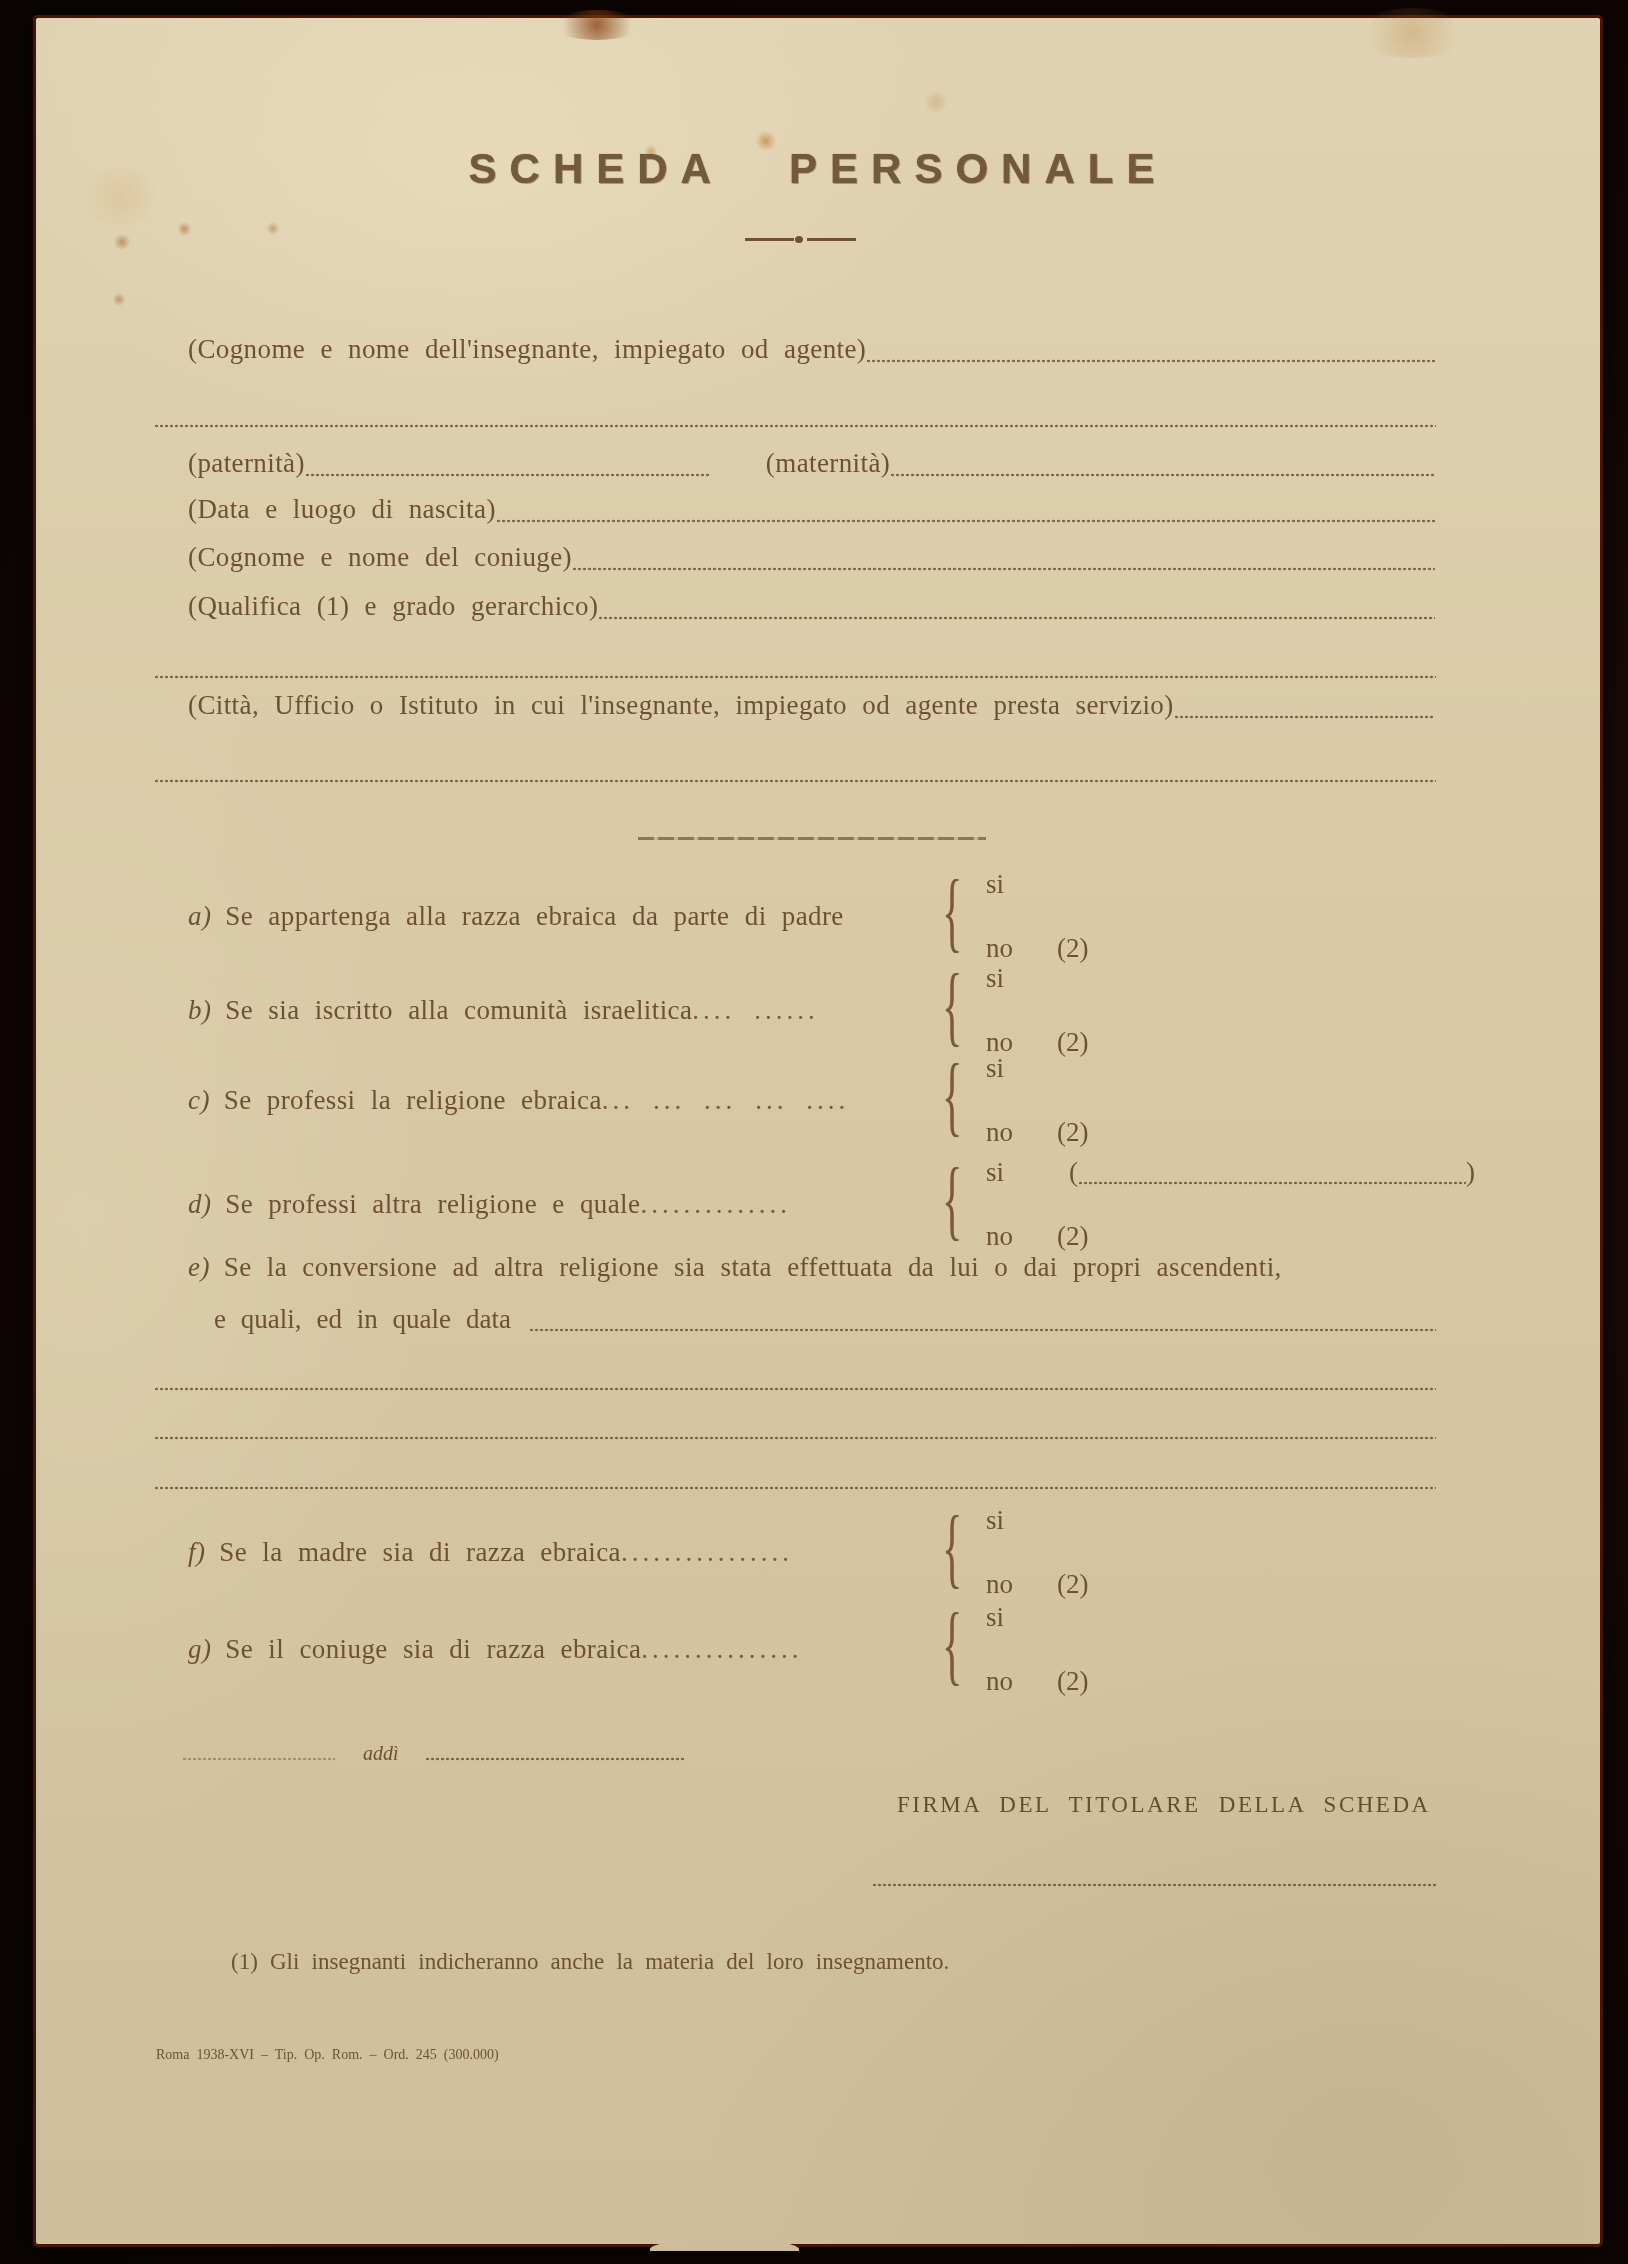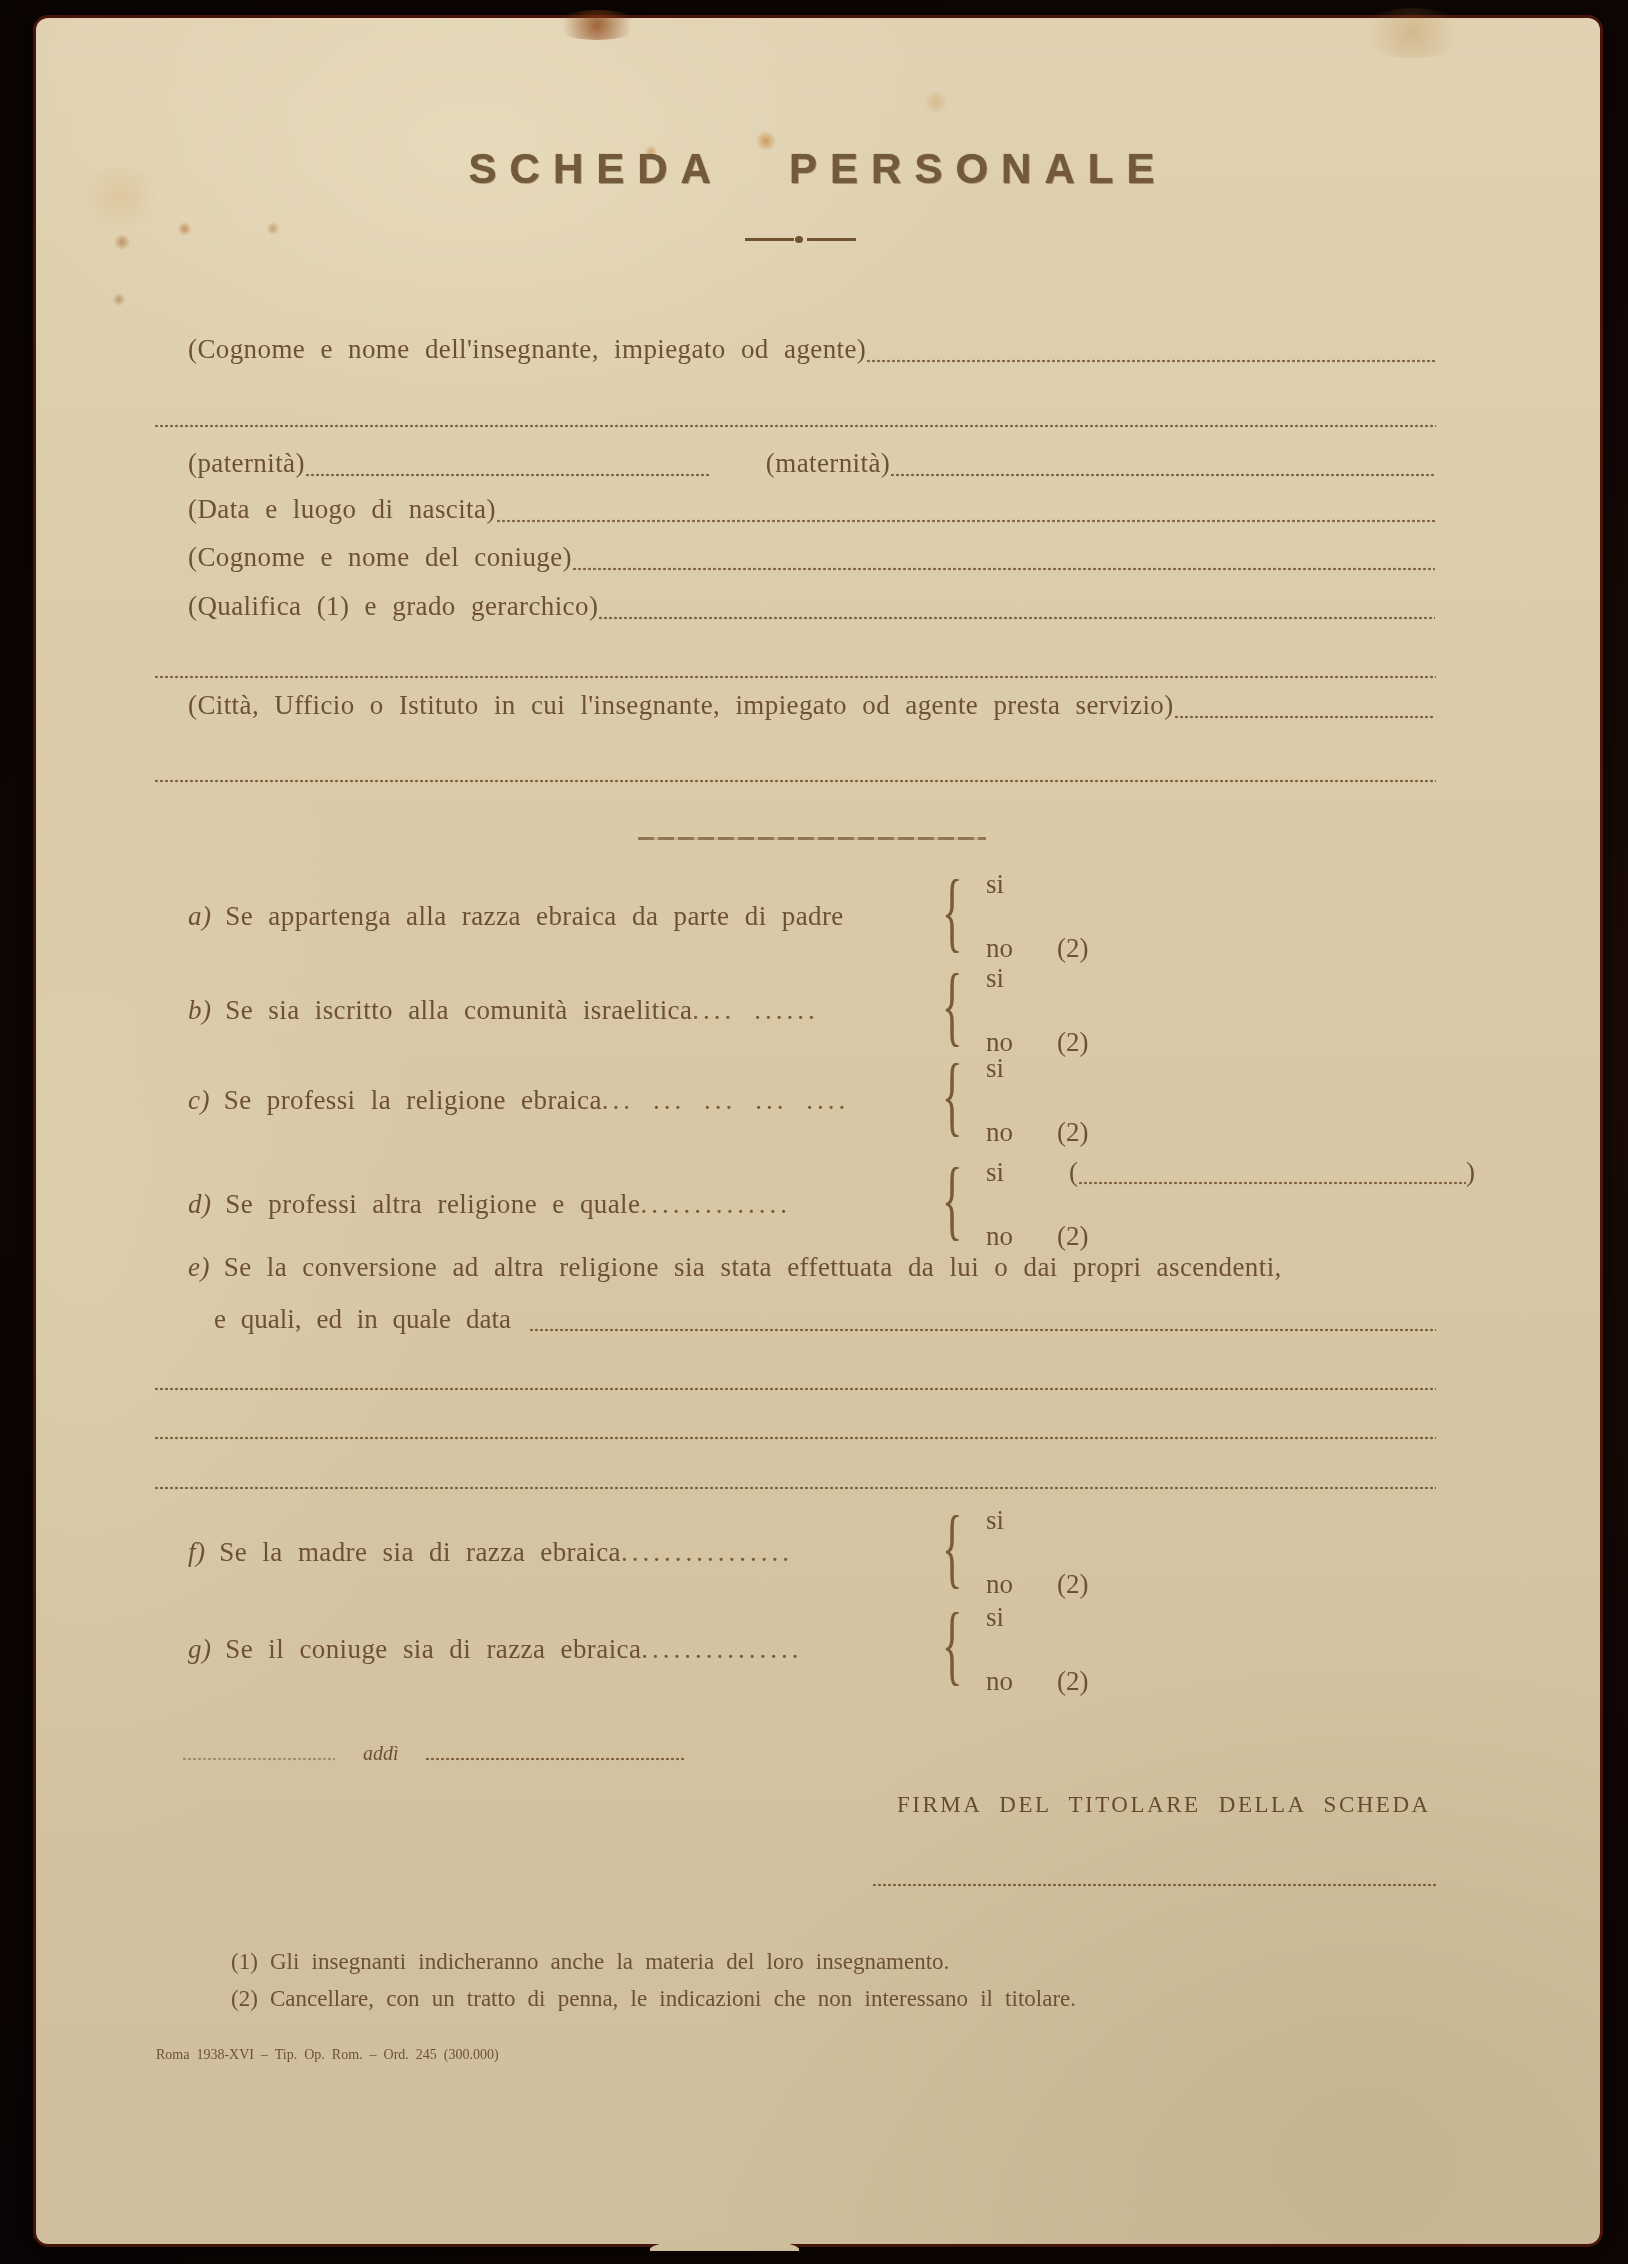--- a/index.html
+++ b/index.html
@@ -9,21 +9,21 @@
     font-family:"Liberation Serif", serif;
   }
   .paper{
     position:absolute;left:36px;top:18px;width:1564px;height:2226px;
     background:
       radial-gradient(ellipse 693px 416px at 28% 6%, rgba(246,235,205,.35), transparent 70%),
       radial-gradient(ellipse 891px 693px at 85% 95%, rgba(120,90,50,.10), transparent 75%),
       radial-gradient(ellipse 495px 891px at 3% 55%, rgba(236,224,196,.25), transparent 70%),
       linear-gradient(180deg,#e0d2b2 0%, #dacaa8 35%, #d4c4a1 70%, #cebe9b 100%);
     box-shadow:0 0 0 3px rgba(125,35,18,.55), 0 0 30px rgba(0,0,0,.95);
-    border-radius:12px;
+    border-radius:2px;
     color:#6e5134;
   }
   .bump{position:absolute;left:614px;bottom:-7px;width:149px;height:12px;
     background:#cdbd9a;border-radius:60% 60% 0 0/100% 100% 0 0;}
   .stain{position:absolute;border-radius:50%;pointer-events:none;}
   .title{
     position:absolute;left:0;top:127px;width:100%;text-align:center;
     font-family:"Liberation Sans", sans-serif;font-weight:700;font-size:42px;
     letter-spacing:13px;word-spacing:42px;color:#6b5132;
     text-shadow:0 0 1px rgba(100,70,40,.9), 1px 1px 0 rgba(75,50,28,.35);
@@ -204,18 +204,17 @@
   <div class="addi-row">
     <span class="leader fixed" style="width:153px;opacity:.55;"></span>
     <span class="addi-word">addì</span>
     <span class="leader fixed" style="width:259px;"></span>
   </div>
 
   <div class="firma">FIRMA DEL TITOLARE DELLA SCHEDA</div>
   <div class="sigline"></div>
 
   <div class="footnote" style="top:1929px;">(1) Gli insegnanti indicheranno anche la materia del loro insegnamento.</div>
-  <div class="footnote" style="top:1966px;">(2) Cancellare, con un tratto di penna, le indicazioni che non interessano il titolare.</div>
 
   <div class="imprint">Roma 1938-XVI – Tip. Op. Rom. – Ord. 245 (300.000)</div>
 
 </div>
 
 
 </body></html>

